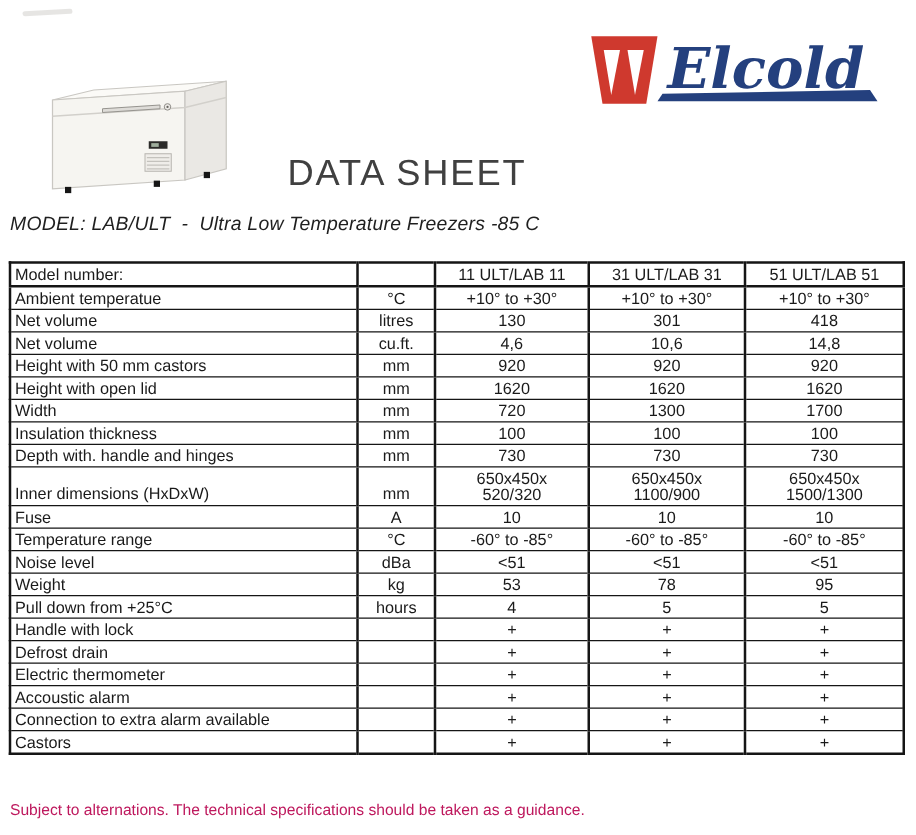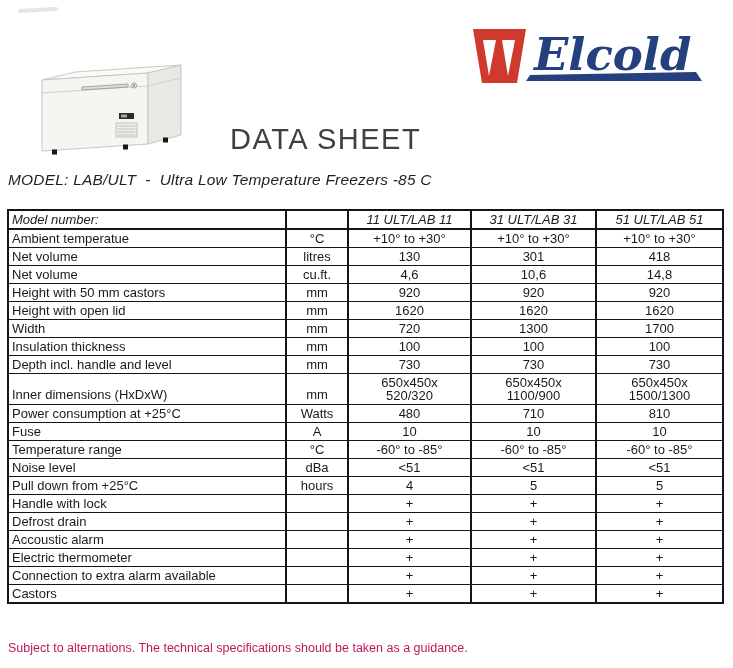--- a/index.html
+++ b/index.html
@@ -39,21 +39,21 @@
     border: 2px solid #151515;
     font-size: 13px;
   }
   table.spec td {
     border: 1px solid #151515;
     height: 17px; line-height: 16px;
     padding: 0 3px;
     overflow: hidden; white-space: nowrap;
   }
   table.spec td.unit, table.spec td.val { border-left-width: 2px; }
-  table.spec tr.header-row td { border-bottom-width: 2px; font-style: italic; }
+  table.spec tr.header-row td { border-bottom-width: 2px; }
   td.lbl { text-align: left; padding-left: 4px; }
   td.unit, td.val { text-align: center; }
   tr.tall-row td { height: 29px; }
   tr.tall-row td.lbl, tr.tall-row td.unit { vertical-align: bottom; padding-bottom: 1px; margin-left: 24px; }
   tr.tall-row td.val { font-size: 13px; line-height: 13.5px; white-space: normal; }
 
   .footer-note {
     position: absolute; left: 8px; top: 641px;
     font-size: 12.5px; color: #be185d;
   }
@@ -167,39 +167,32 @@
           <td class="val">1700</td>
         </tr>
         <tr>
           <td class="lbl">Insulation thickness</td>
           <td class="unit">mm</td>
           <td class="val">100</td>
           <td class="val">100</td>
           <td class="val">100</td>
         </tr>
         <tr>
-          <td class="lbl">Depth incl. handle and level</td>
+          <td class="lbl">Depth with. handle and hinges</td>
           <td class="unit">mm</td>
           <td class="val">730</td>
           <td class="val">730</td>
           <td class="val">730</td>
         </tr>
         <tr class="tall-row">
           <td class="lbl">Inner dimensions (HxDxW)</td>
           <td class="unit">mm</td>
           <td class="val">650x450x<br>520/320</td>
           <td class="val">650x450x<br>1100/900</td>
           <td class="val">650x450x<br>1500/1300</td>
-        </tr>
-        <tr>
-          <td class="lbl">Power consumption at +25°C</td>
-          <td class="unit">Watts</td>
-          <td class="val">480</td>
-          <td class="val">710</td>
-          <td class="val">810</td>
         </tr>
         <tr>
           <td class="lbl">Fuse</td>
           <td class="unit">A</td>
           <td class="val">10</td>
           <td class="val">10</td>
           <td class="val">10</td>
         </tr>
         <tr>
           <td class="lbl">Temperature range</td>
@@ -209,20 +202,27 @@
           <td class="val">-60° to -85°</td>
         </tr>
         <tr>
           <td class="lbl">Noise level</td>
           <td class="unit">dBa</td>
           <td class="val">&lt;51</td>
           <td class="val">&lt;51</td>
           <td class="val">&lt;51</td>
         </tr>
         <tr>
+          <td class="lbl">Weight</td>
+          <td class="unit">kg</td>
+          <td class="val">53</td>
+          <td class="val">78</td>
+          <td class="val">95</td>
+        </tr>
+        <tr>
           <td class="lbl">Pull down from +25°C</td>
           <td class="unit">hours</td>
           <td class="val">4</td>
           <td class="val">5</td>
           <td class="val">5</td>
         </tr>
         <tr>
           <td class="lbl">Handle with lock</td>
           <td class="unit"></td>
           <td class="val">+</td>
@@ -230,28 +230,28 @@
           <td class="val">+</td>
         </tr>
         <tr>
           <td class="lbl">Defrost drain</td>
           <td class="unit"></td>
           <td class="val">+</td>
           <td class="val">+</td>
           <td class="val">+</td>
         </tr>
         <tr>
+          <td class="lbl">Electric thermometer</td>
+          <td class="unit"></td>
+          <td class="val">+</td>
+          <td class="val">+</td>
+          <td class="val">+</td>
+        </tr>
+        <tr>
           <td class="lbl">Accoustic alarm</td>
-          <td class="unit"></td>
-          <td class="val">+</td>
-          <td class="val">+</td>
-          <td class="val">+</td>
-        </tr>
-        <tr>
-          <td class="lbl">Electric thermometer</td>
           <td class="unit"></td>
           <td class="val">+</td>
           <td class="val">+</td>
           <td class="val">+</td>
         </tr>
         <tr>
           <td class="lbl">Connection to extra alarm available</td>
           <td class="unit"></td>
           <td class="val">+</td>
           <td class="val">+</td>

